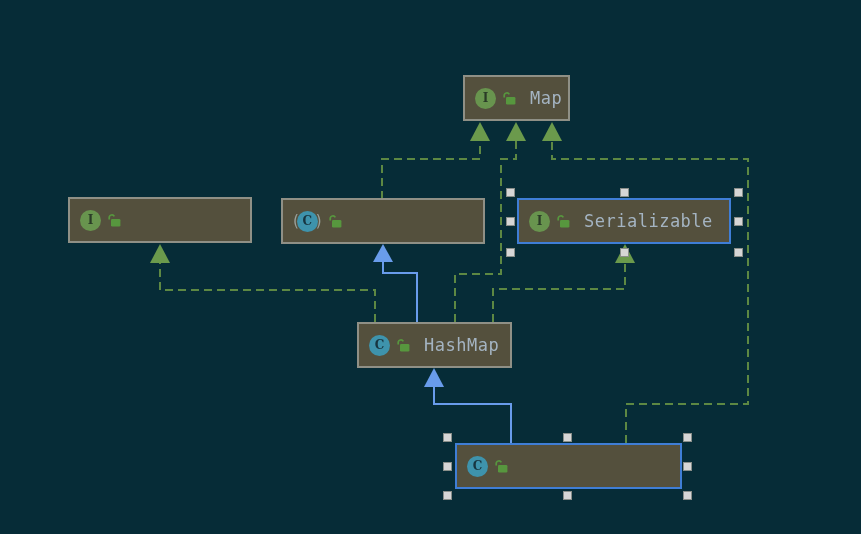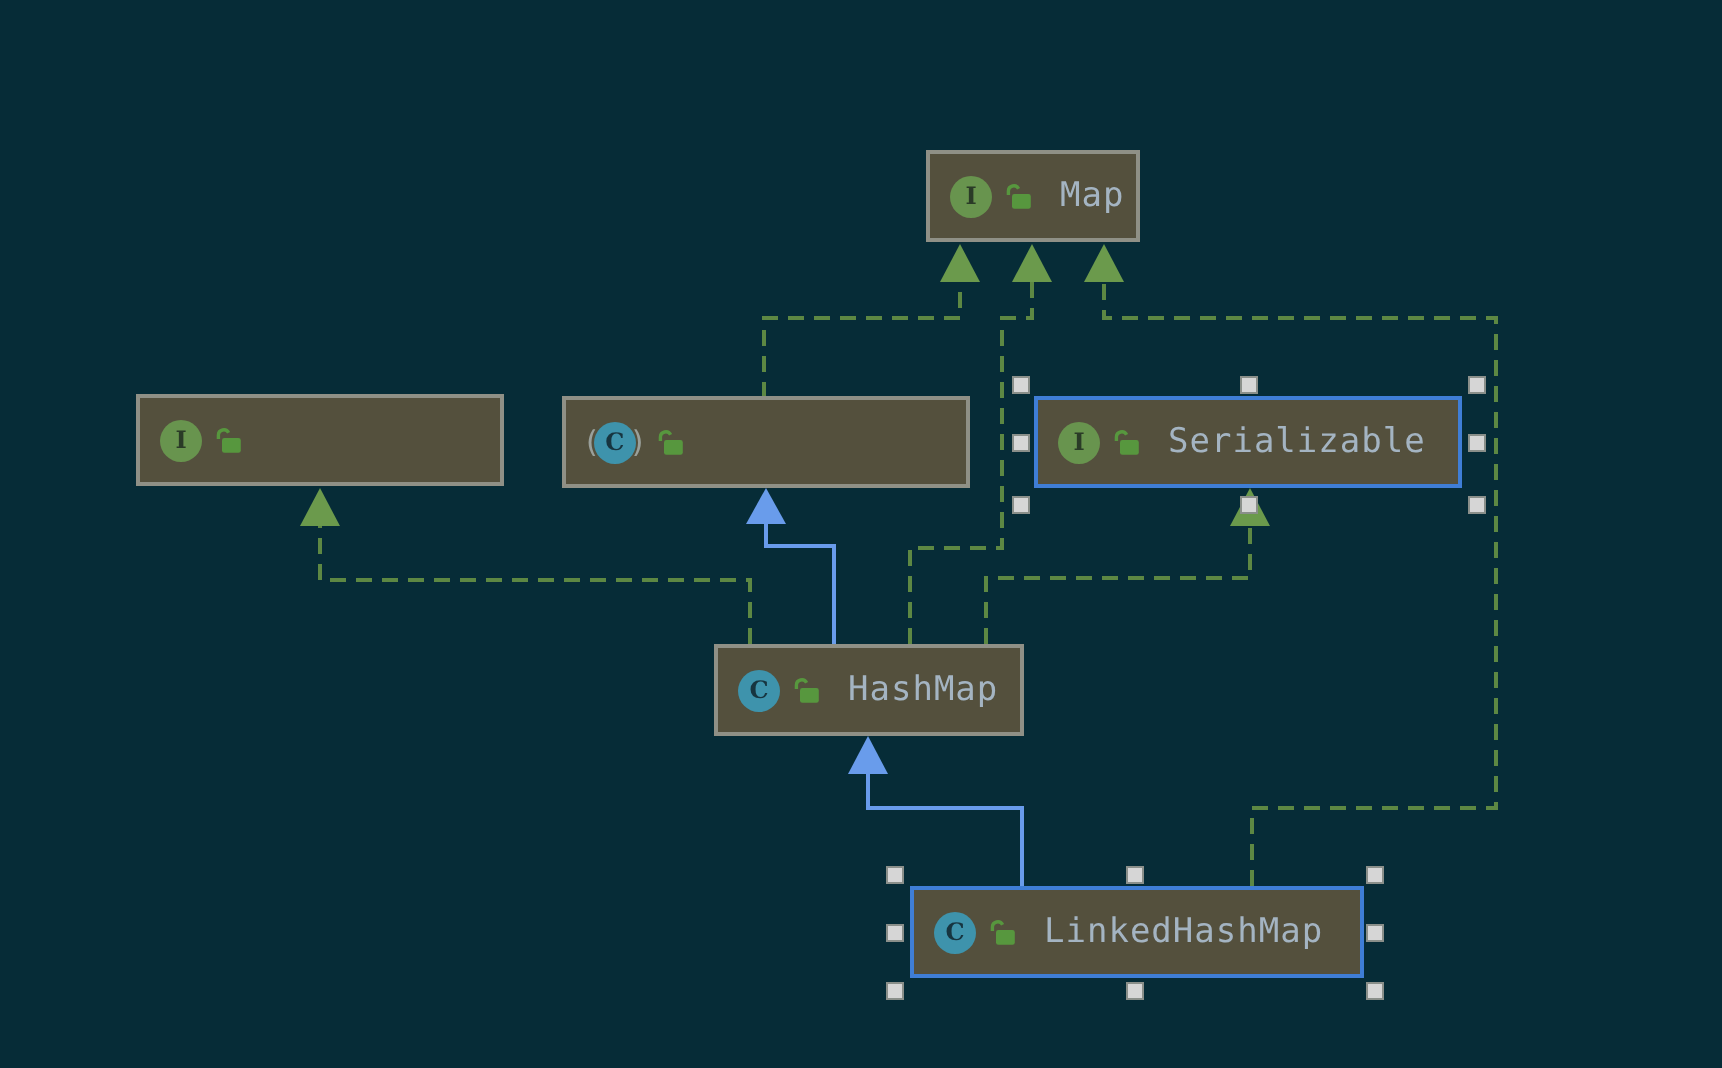--- a/index.html
+++ b/index.html
@@ -134,21 +134,20 @@
   <div class="node selected" style="left:455px;top:443px;width:227px;height:46px;">
     <span class="badge cls">
         <span>C</span>
       </span>
     <span class="lock">
       <svg width="14" height="14" viewBox="0 0 14 14">
         <path d="M2.2 6.5 L2.2 4.6 A2.7 2.7 0 0 1 7.3 3.4" fill="none" stroke="#57973e" stroke-width="1.7"></path>
         <rect x="4" y="6" width="9.4" height="7.4" rx="1.2" fill="#57973e"></rect>
       </svg>
     </span>
-    <span class="label">LinkedHashMap</span>
   </div>
 
   <div class="handle" style="left:506px;top:188px;"></div>
   <div class="handle" style="left:620px;top:188px;"></div>
   <div class="handle" style="left:734px;top:188px;"></div>
   <div class="handle" style="left:506px;top:217px;"></div>
   <div class="handle" style="left:734px;top:217px;"></div>
   <div class="handle" style="left:506px;top:248px;"></div>
   <div class="handle" style="left:620px;top:248px;"></div>
   <div class="handle" style="left:734px;top:248px;"></div>

